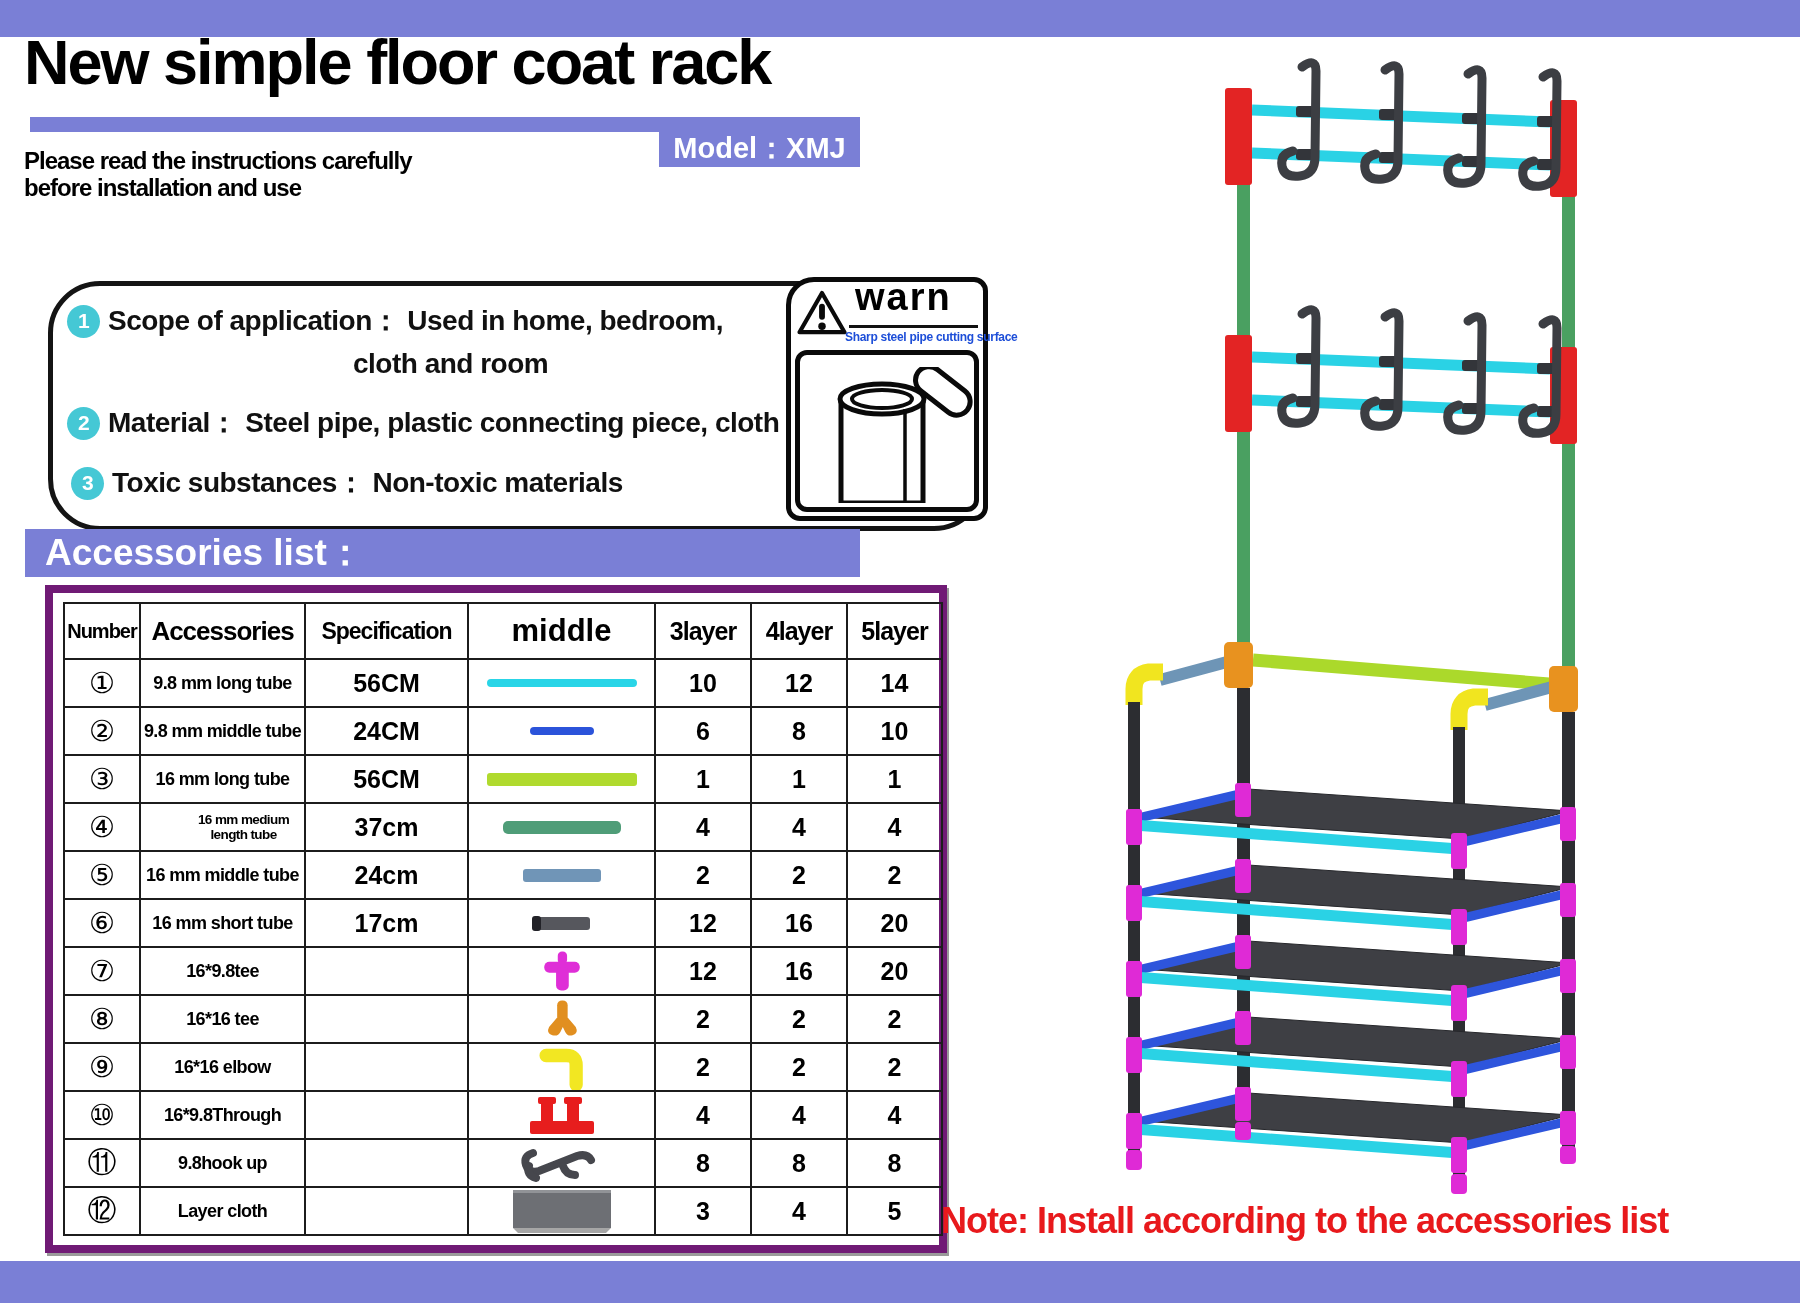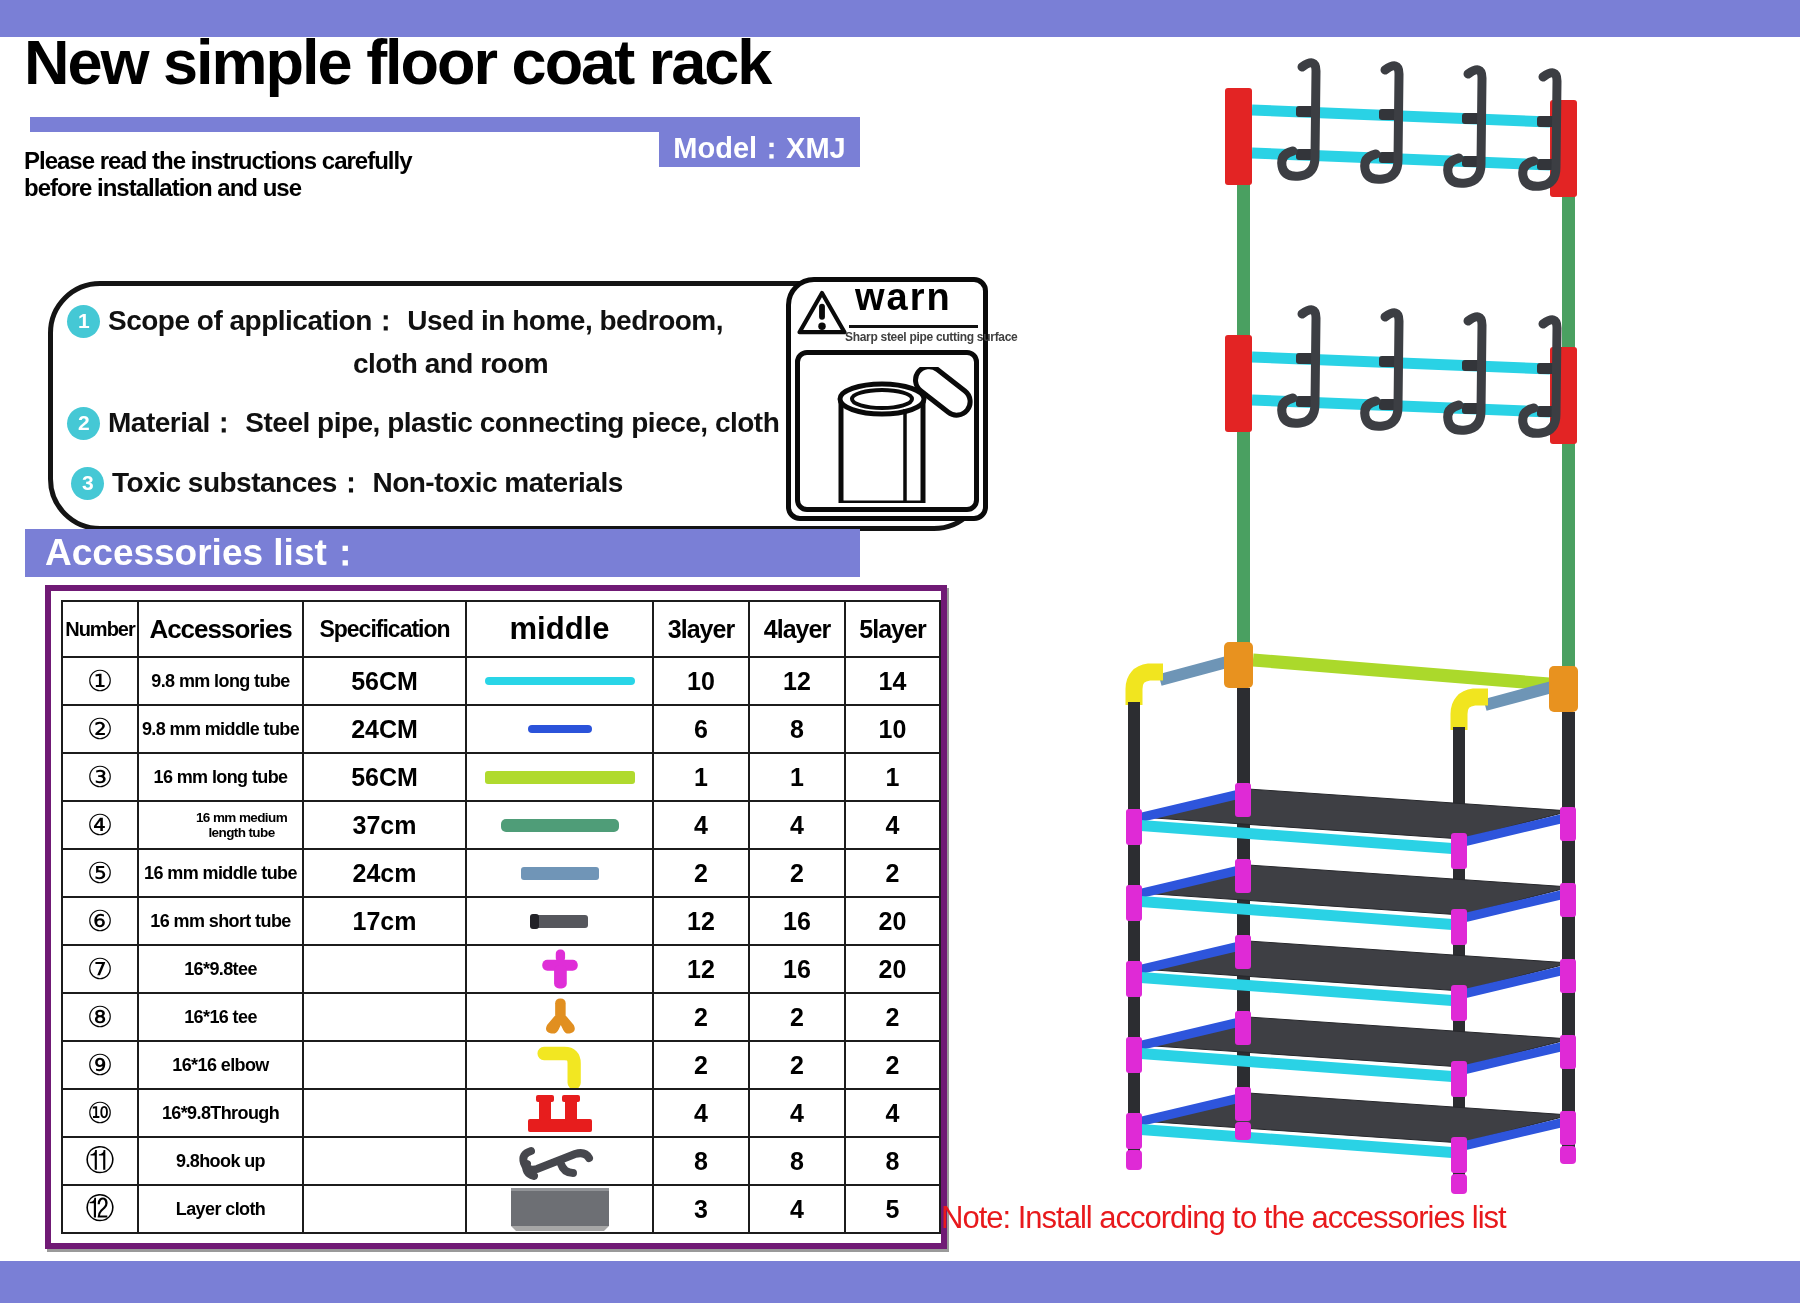--- a/index.html
+++ b/index.html
@@ -28,28 +28,28 @@
   .info-2{left:14px;top:118px;}
   .info-3{left:18px;top:178px;}
 
   .warn-box{position:absolute;left:786px;top:277px;width:202px;height:244px;background:#fff;
             border:5px solid #0a0a0a;border-radius:28px 14px 14px 14px;box-sizing:border-box;}
   .warn-header{position:relative;height:66px;}
   .warn-tri{position:absolute;left:6px;top:8px;}
   .warn-word{position:absolute;left:64px;top:-6px;font-size:38px;font-weight:700;letter-spacing:2px;color:#000;}
   .warn-rule{position:absolute;left:58px;right:5px;top:43px;height:3px;background:#111;}
   .warn-sub{position:absolute;left:54px;top:48px;font-size:12px;font-weight:700;white-space:nowrap;
-            letter-spacing:-0.3px;color:#404040;}
+            letter-spacing:-0.3px;color:#1d4ed8;}
   .warn-body{position:absolute;left:4px;right:4px;top:68px;bottom:4px;border:5px solid #0a0a0a;
              border-radius:12px;display:flex;align-items:flex-end;justify-content:center;overflow:hidden;}
 
   .banner{position:absolute;left:25px;top:529px;width:835px;height:48px;background:#7a7fd6;color:#fff;
           font-size:37px;font-weight:700;display:flex;align-items:center;padding-left:20px;box-sizing:border-box;}
 
-  .table-outer{position:absolute;left:45px;top:585px;width:902px;border:6px solid #701a75;
+  .table-outer{position:absolute;left:45px;top:585px;width:902px;border:8px solid #701a75;
                background:#fff;padding:9px 10px;box-sizing:border-box;box-shadow:2px 3px 0 #9a9a9a;}
   table.acc{border-collapse:collapse;width:100%;table-layout:fixed;}
   table.acc td,table.acc th{border:2px solid #1c1c1c;text-align:center;vertical-align:middle;
                             padding:0;overflow:hidden;color:#000;}
   table.acc tr{height:48px;}
   table.acc tr.hd{height:56px;}
   th.h-number{font-size:20px;font-weight:700;letter-spacing:-1px;}
   th.h-acc{font-size:26px;font-weight:700;letter-spacing:-1px;}
   th.h-spec{font-size:23px;font-weight:700;letter-spacing:-1px;}
   th.h-legend{font-size:31px;font-weight:700;}
@@ -63,21 +63,21 @@
   .lg{display:inline-block;position:relative;}
   .lg-line-l{width:150px;height:8px;border-radius:4px;}
   .lg-line-s{width:64px;height:8px;border-radius:4px;}
   .lg-bar-l{width:150px;height:13px;border-radius:3px;}
   .lg-bar-m{width:118px;height:13px;border-radius:5px;}
   .lg-bar-s{width:78px;height:13px;border-radius:3px;}
   .lg-tube{width:56px;height:13px;border-radius:3px;}
   .lg-tube .cap{position:absolute;left:-2px;top:-1px;width:9px;height:15px;background:#222228;border-radius:3px;}
   .iconwrap{display:inline-flex;align-items:center;justify-content:center;}
 
-  .note{position:absolute;left:941px;top:1200px;font-size:31px;font-weight:400;color:#e8191c;
+  .note{position:absolute;left:941px;top:1200px;font-size:36px;font-weight:700;color:#e8191c;
         letter-spacing:-1px;white-space:nowrap;}
 
   .rack{position:absolute;left:1005px;top:50px;width:690px;height:1145px;}
 </style>
 </head>
 <body>
 
 <div class="page">
 
   <div class="bar top"></div>

